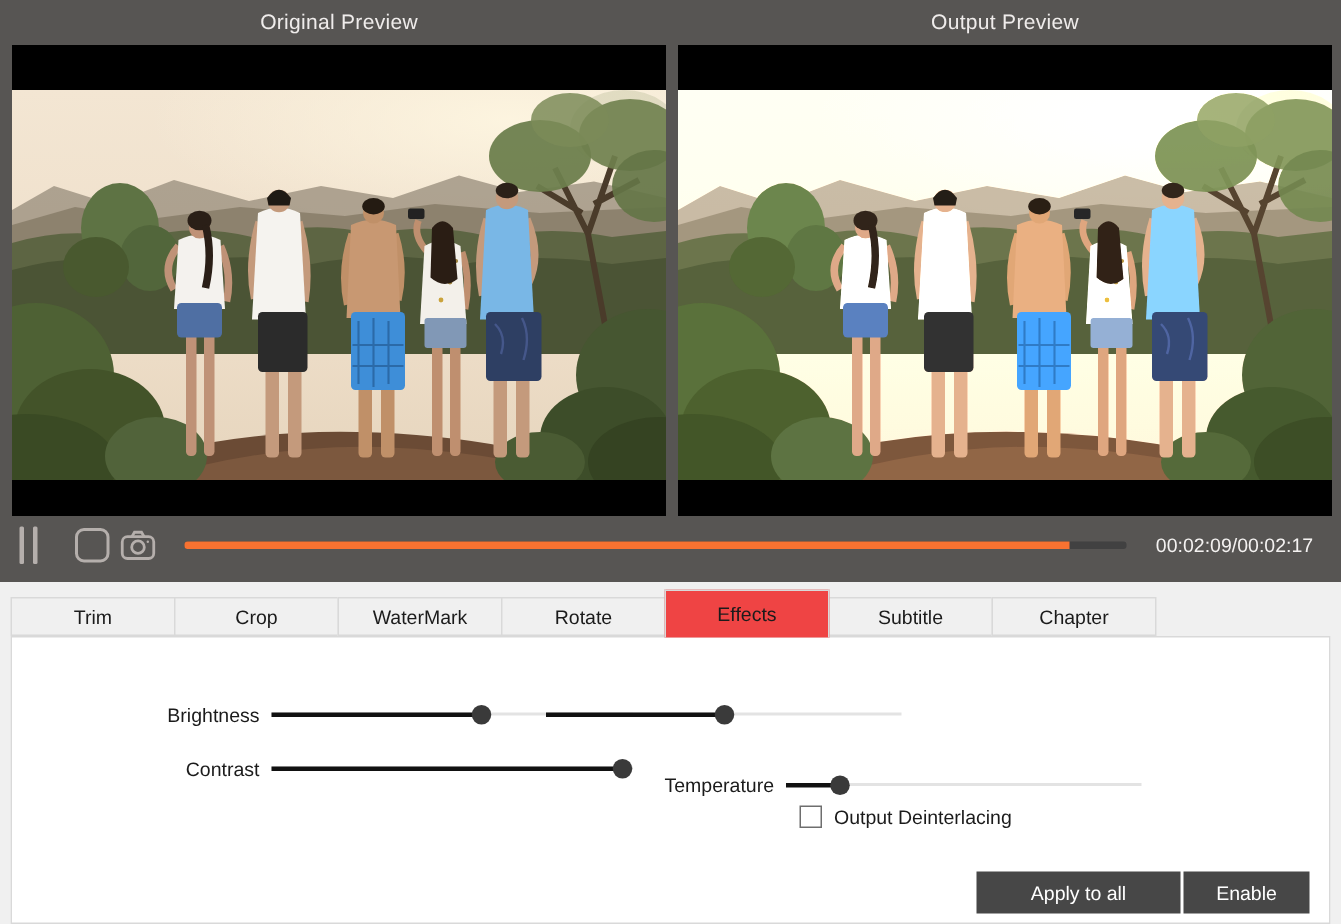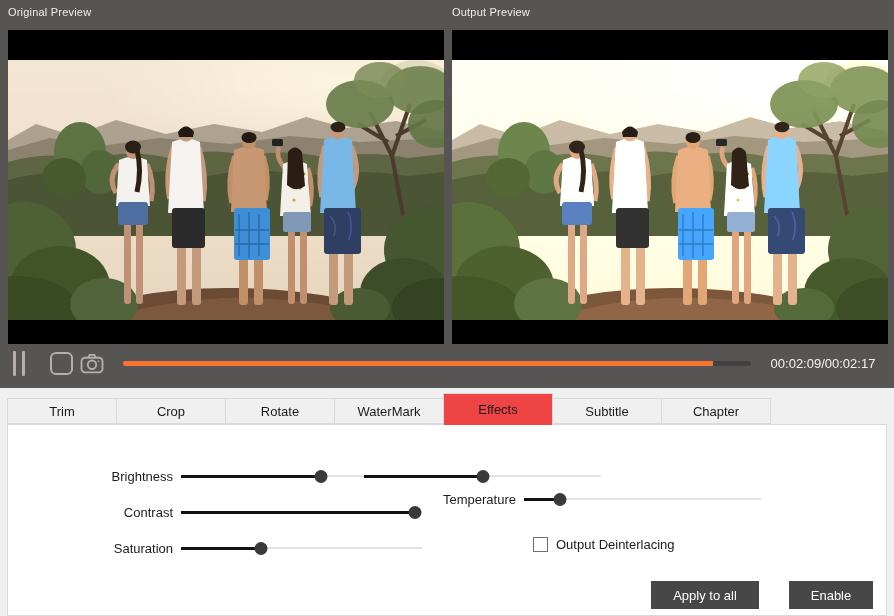--- a/index.html
+++ b/index.html
@@ -2,22 +2,22 @@
 <html><head>
 <meta charset="utf-8">
 <style>
   * { margin:0; padding:0; box-sizing:border-box; }
   html,body { width:894px; height:616px; }
   body { font-family:"Liberation Sans","DejaVu Sans",sans-serif; background:#f0f0f0; }
   #app { position:relative; width:894px; height:616px; overflow:hidden; background:#f0f0f0; }
 
   
   .chrome { position:absolute; left:0; top:0; width:894px; height:388px; background:#575553; }
-  .preview-title { position:absolute; top:6px; width:436px; 
-    color:#efeceb; font-size:11px; letter-spacing:.2px; }
+  .preview-title { position:absolute; top:6px; width:436px; text-align:center;
+    color:#efeceb; font-size:14px; letter-spacing:.2px; }
   .preview-box { position:absolute; top:30px; width:436px; height:314px; background:#000; overflow:hidden; }
   .scene-svg { position:absolute; left:0; top:30px; width:436px; height:260px; display:block; }
   .output-scene { filter:brightness(1.16) saturate(1.04); }
 
   
   .ctl-icon { position:absolute; cursor:pointer; }
   .pause-bars { left:13px; top:351px; width:12px; height:25px; display:flex; justify-content:space-between; }
   .pause-bars div { width:3px; height:25px; background:#b5afac; border-radius:1px; }
   .stop-square { left:50px; top:352px; width:23px; height:23px; border:2px solid #b5afac; border-radius:6px; }
   .cam-svg { left:78px; top:349px; width:28px; height:28px; }
@@ -45,21 +45,21 @@
   .track-wrap { position:relative; height:16px; cursor:pointer; }
   .track-base { position:absolute; left:0; top:7px; width:100%; height:2px; background:#e3e3e3; }
   .fill { position:absolute; left:0; top:6.5px; height:3px; background:#111; }
   .handle { position:absolute; top:1.5px; width:13px; height:13px; border-radius:50%;
     background:#3a3a3a; transform:translateX(-50%); }
   .check-row { position:absolute; left:525px; top:112px; display:flex; align-items:center; cursor:pointer; }
   .check-box { width:15px; height:15px; border:1px solid #6e6e6e; background:#fff; margin-right:8px; }
   .check-label { font-size:13px; color:#1b1b1b; }
   .btn { position:absolute; top:156px; height:28px; background:#474747; color:#fff;
     font-size:13px; display:flex; align-items:center; justify-content:center; cursor:pointer; }
-  .btn-apply { left:643px; width:108px; }
+  .btn-apply { left:643px; width:136px; }
   .btn-reset { left:781px; width:84px; }
 </style>
 </head>
 <body>
 
 <div id="app">
 
   <svg width="0" height="0" style="position:absolute">
     <defs>
       <g id="scene">
@@ -201,22 +201,22 @@
     </g>
   </svg>
   <div class="progress-track">
     <div class="progress-fill" style="width: 94%; background: rgb(248, 114, 49);"></div>
   </div>
   <div class="time-text">00:02:09/00:02:17</div>
 
   <div class="tab-row">
     <div class="tab">Trim</div>
     <div class="tab">Crop</div>
+    <div class="tab">WaterMark</div>
     <div class="tab">Rotate</div>
-    <div class="tab">WaterMark</div>
     <div class="tab active">Effects</div>
     <div class="tab">Subtitle</div>
     <div class="tab">Chapter</div>
   </div>
 
   <div class="panel">
     <div class="slider-row" style="left:13px;top:43px">
       <div class="slider-label">Brightness</div>
       <div class="track-wrap" style="width:241px">
         <div class="track-base"></div>
@@ -225,36 +225,28 @@
       </div>
     </div>
     <div class="slider-row" style="left:13px;top:79px">
       <div class="slider-label">Contrast</div>
       <div class="track-wrap" style="width:241px">
         <div class="track-base"></div>
           <div class="fill" style="width: 97%;"></div>
         <div class="handle" style="left: 97%;"></div>
       </div>
     </div>
-    <div class="slider-row" style="left:13px;top:115px">
-      <div class="slider-label">Saturation</div>
-      <div class="track-wrap" style="width:241px">
-        <div class="track-base"></div>
-          <div class="fill" style="width: 33%;"></div>
-        <div class="handle" style="left: 33%;"></div>
-      </div>
-    </div>
     <div class="slider-row" style="left:356px;top:43px">
       <div class="track-wrap" style="width:237px">
         <div class="track-base"></div>
           <div class="fill" style="width: 50%;"></div>
         <div class="handle" style="left: 50%;"></div>
       </div>
     </div>
-    <div class="slider-row" style="left:356px;top:66px">
+    <div class="slider-row" style="left:356px;top:90px">
       <div class="slider-label">Temperature</div>
       <div class="track-wrap" style="width:237px">
         <div class="track-base"></div>
           <div class="fill" style="width: 15%;"></div>
         <div class="handle" style="left: 15%;"></div>
       </div>
     </div>
 
     <div class="check-row">
       <div class="check-box"></div>

